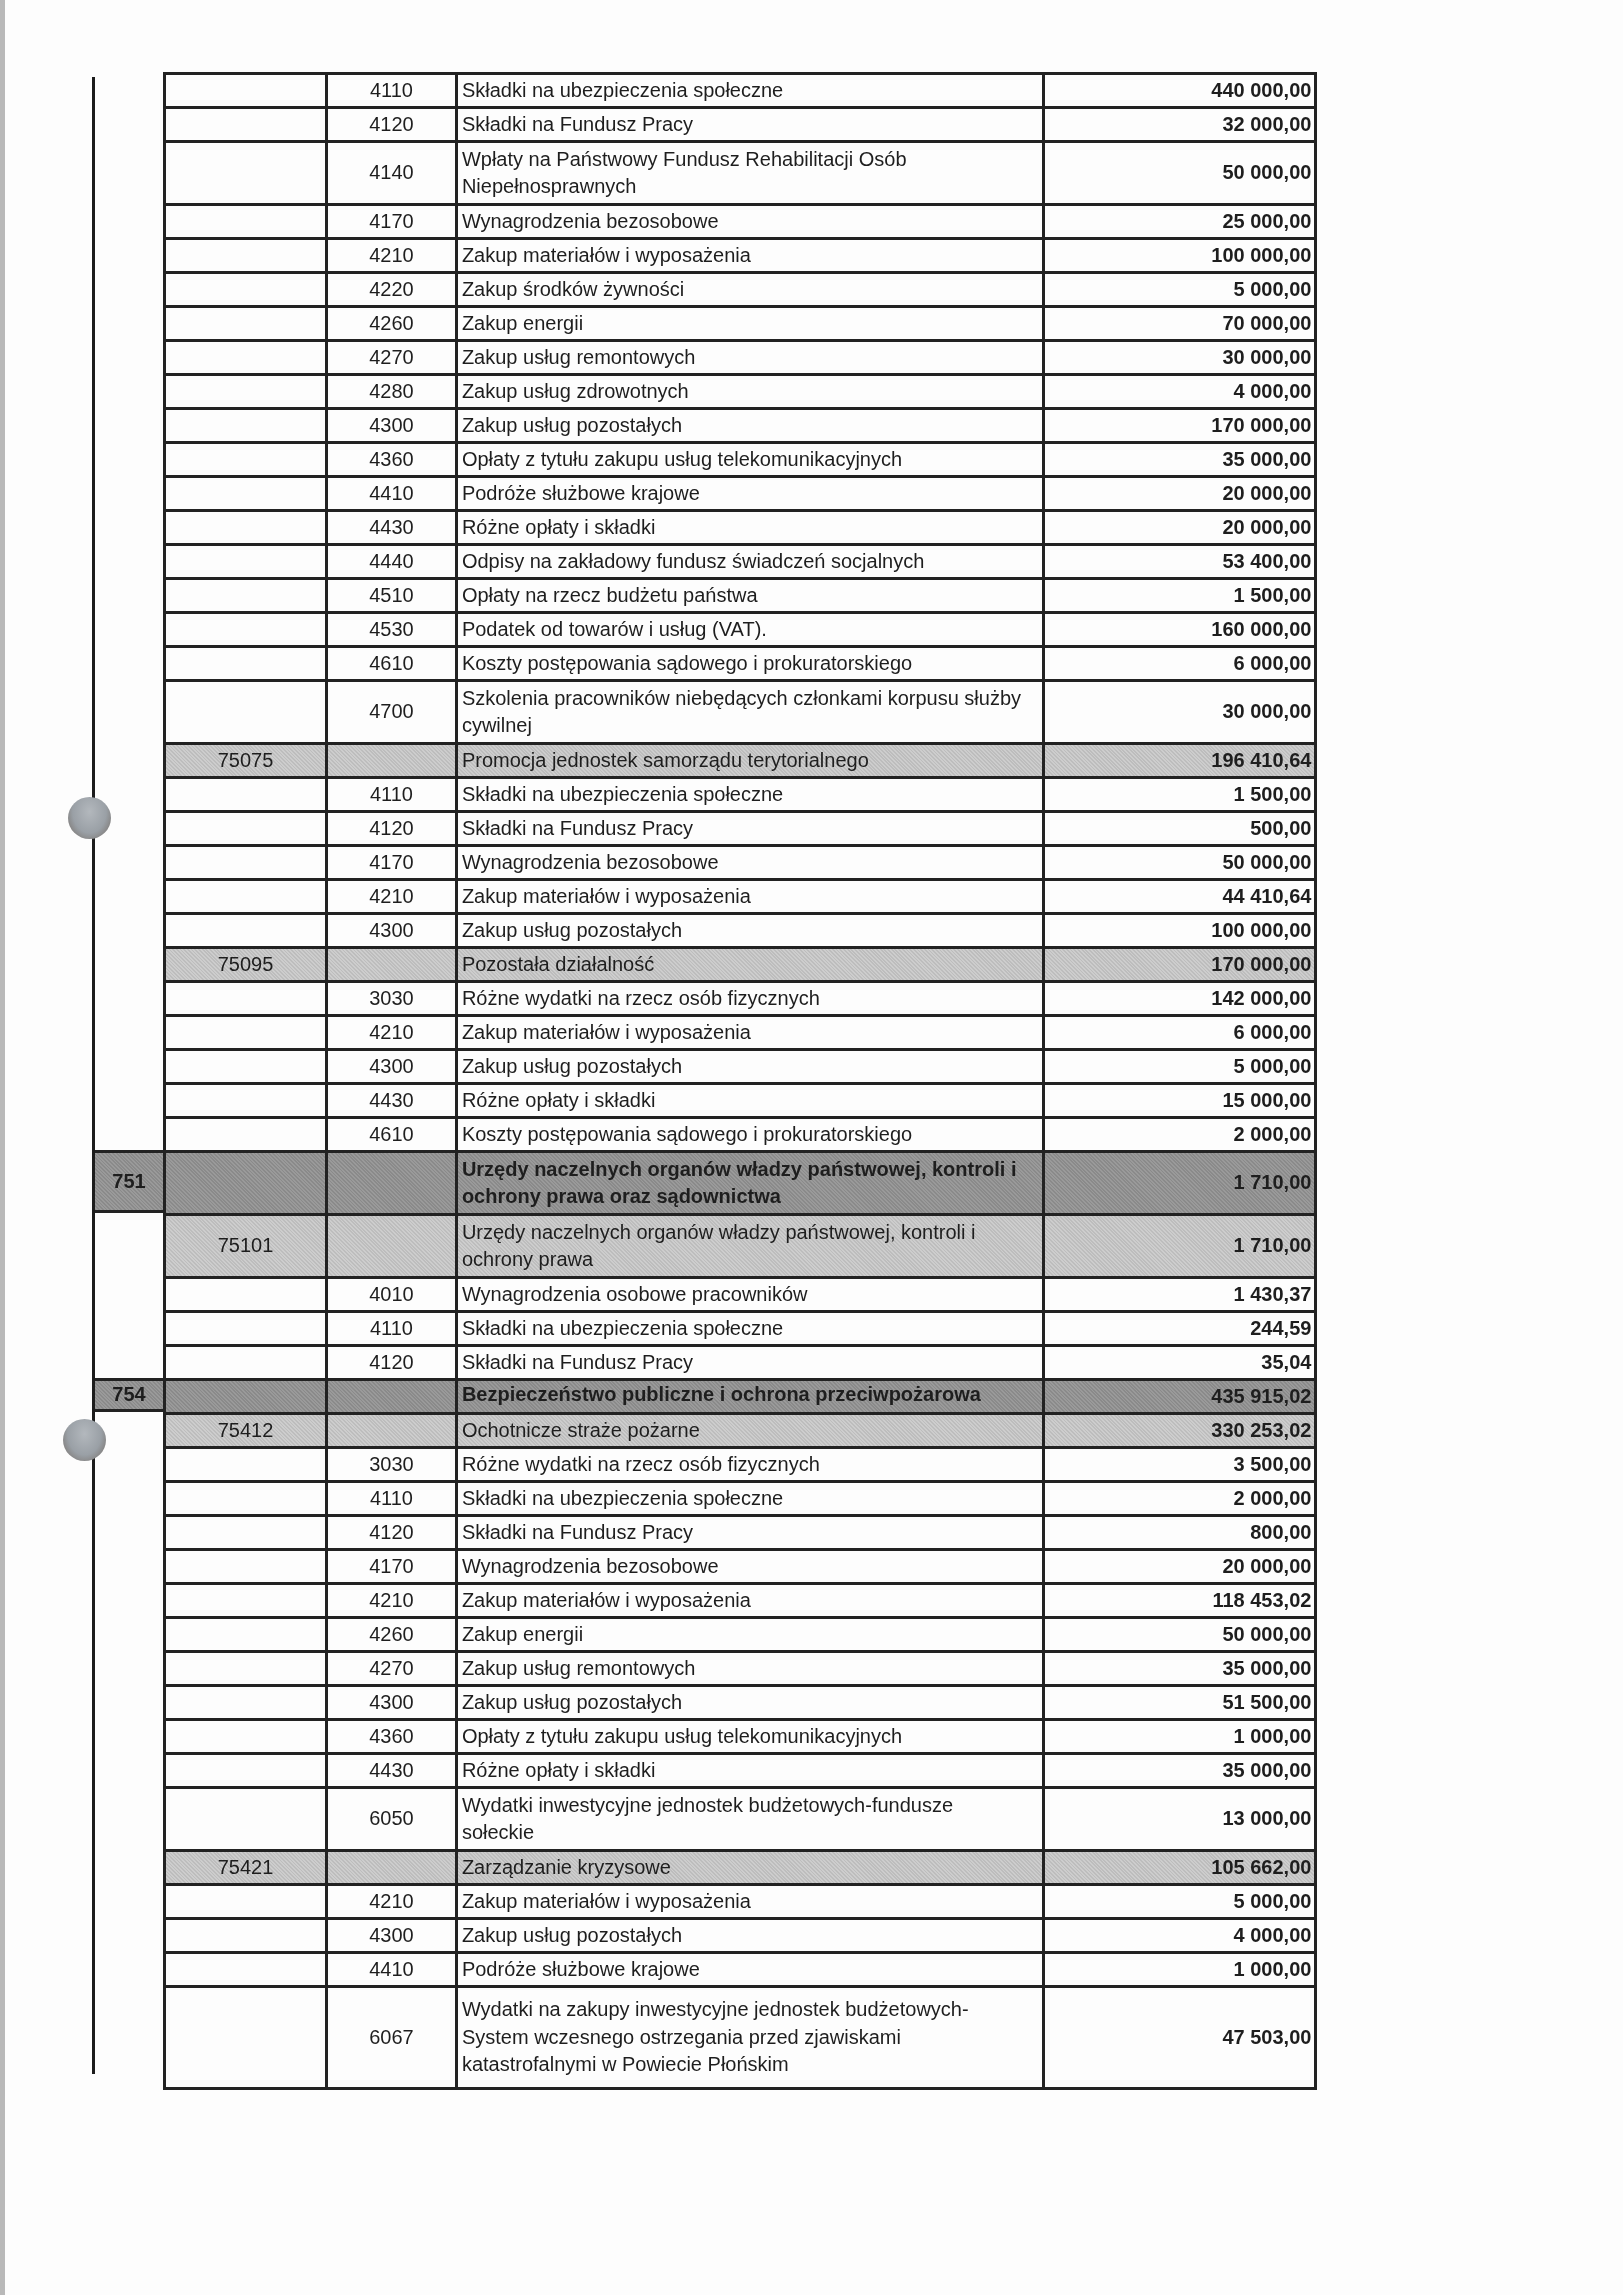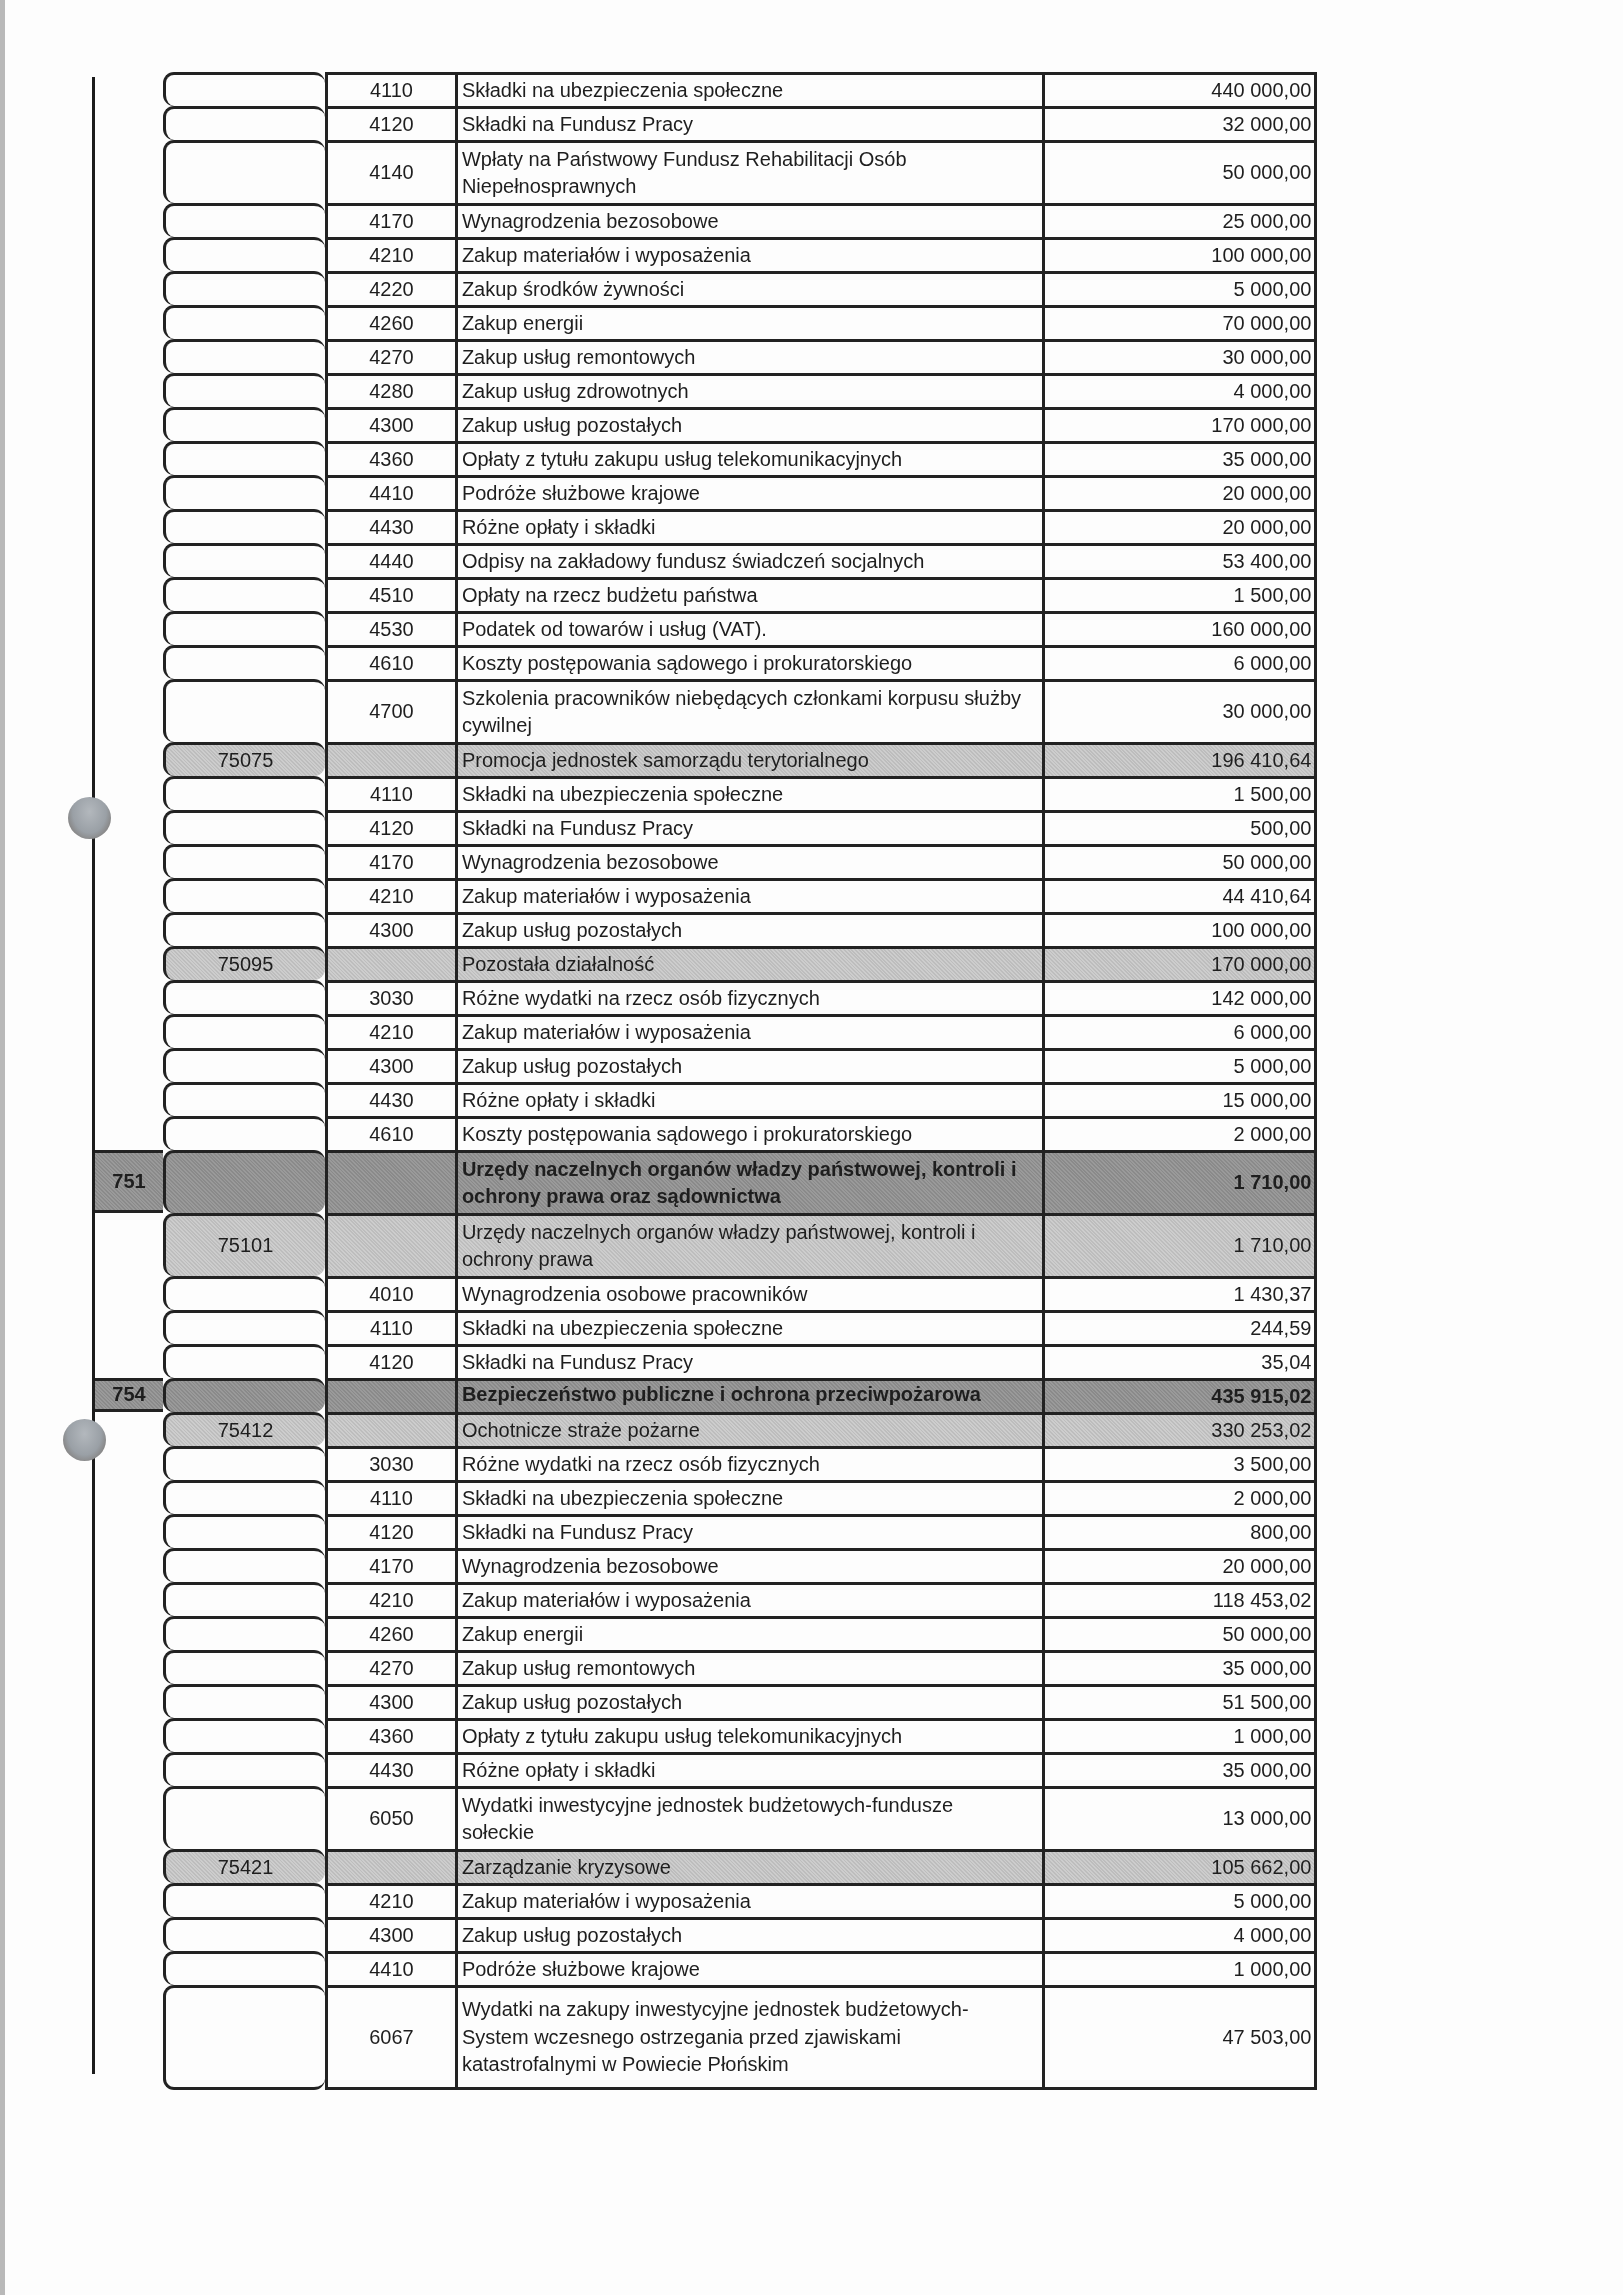--- a/index.html
+++ b/index.html
@@ -19,24 +19,24 @@
   .row { position: relative; display: flex; height: 34px; }
   .row.h2 { height: 63px; }
   .row.h3 { height: 105px; }
   .cell {
     box-sizing: border-box; height: 100%;
     display: flex; align-items: center;
     font-size: 20px; line-height: 27.5px; overflow: hidden;
     border-top: 3.3px solid #222;
   }
   .c-dz { width: 68px; border-top-color: transparent; justify-content: center; }
-  .c-rz { width: 162px; border-left: 3.3px solid #222; justify-content: center; border-radius: 11px; }
+  .c-rz { width: 162px; border-left: 3.3px solid #222; justify-content: center; }
   .c-pa { width: 130px; border-left: 3.3px solid #222; justify-content: center; }
   .c-tr { width: 587px; border-left: 3.3px solid #222; padding-left: 3.9px; padding-right: 18px; }
-  .c-kw { width: 275px; border-left: 3.3px solid #222; border-right: 3.3px solid #222; justify-content: flex-end; padding-right: 2.6px; }
+  .c-kw { width: 275px; border-left: 3.3px solid #222; border-right: 3.3px solid #222; justify-content: flex-end; padding-right: 2.6px; font-weight: bold; }
   .row.last .cell:not(.c-dz) { border-bottom: 3.3px solid #222; }
   .row.dzial .cell { background: repeating-linear-gradient(45deg, #8a8a8a 0 1.3px, #9a9a9a 1.3px 2.6px); font-weight: bold; border-top-color: #222; }
   .row.dzial .c-dz { border-bottom: 3.3px solid #222; }
   .row.rozdzial .cell:not(.c-dz) { background: repeating-linear-gradient(45deg, #bdbdbd 0 1.3px, #cdcdcd 1.3px 2.6px); }
   .row.dzial-clip .c-tr span { display: block; margin-top: -3.9px; }
   .txt { display: block; }
 </style>
 </head>
 <body>
 

